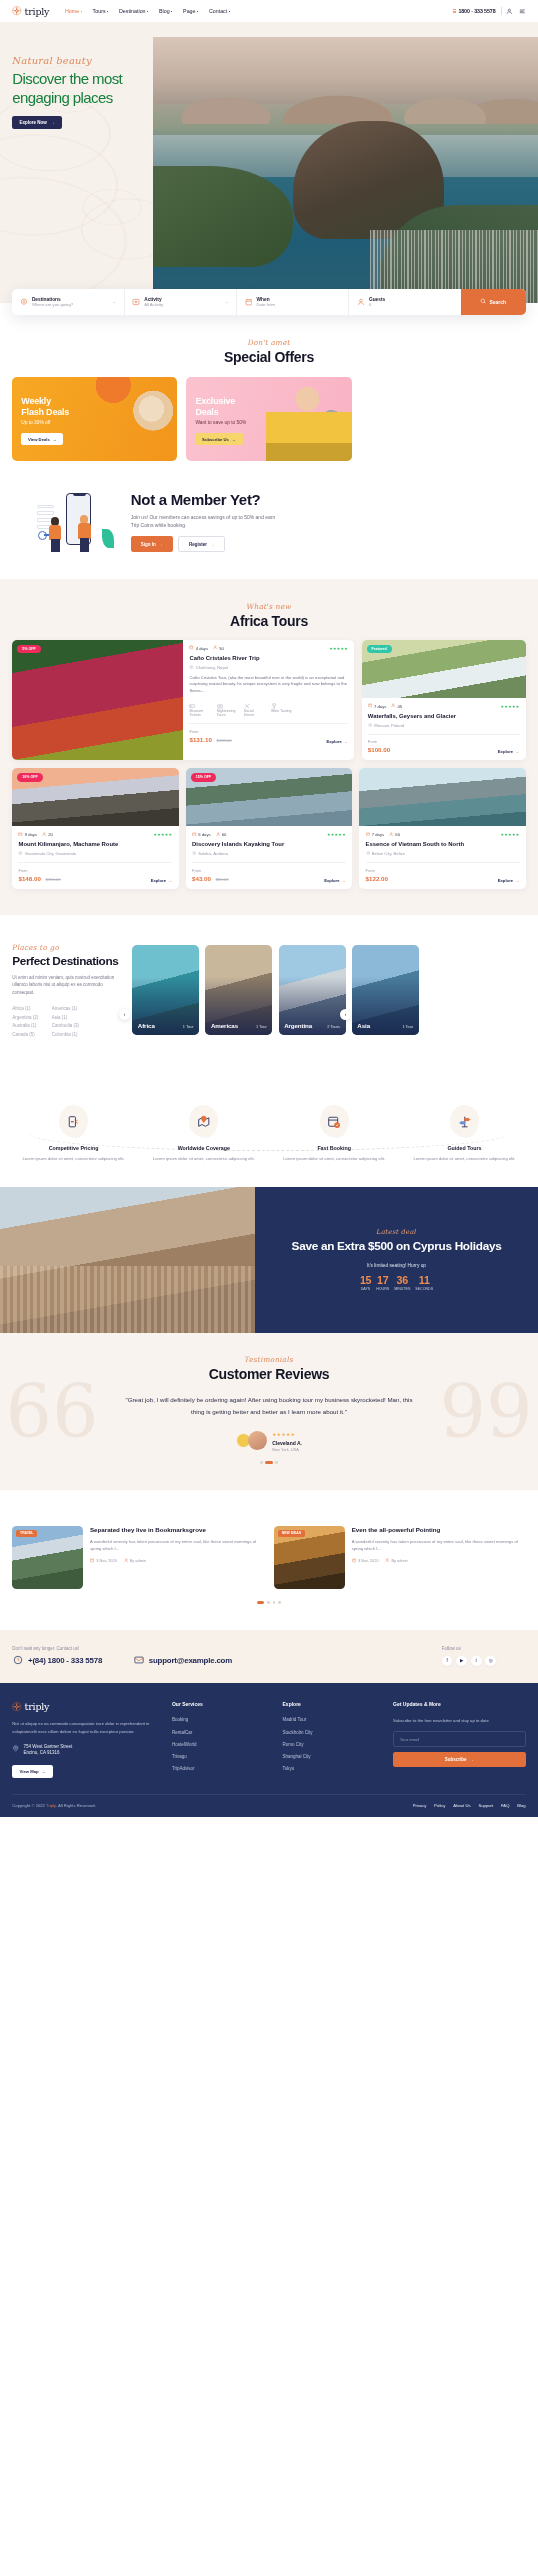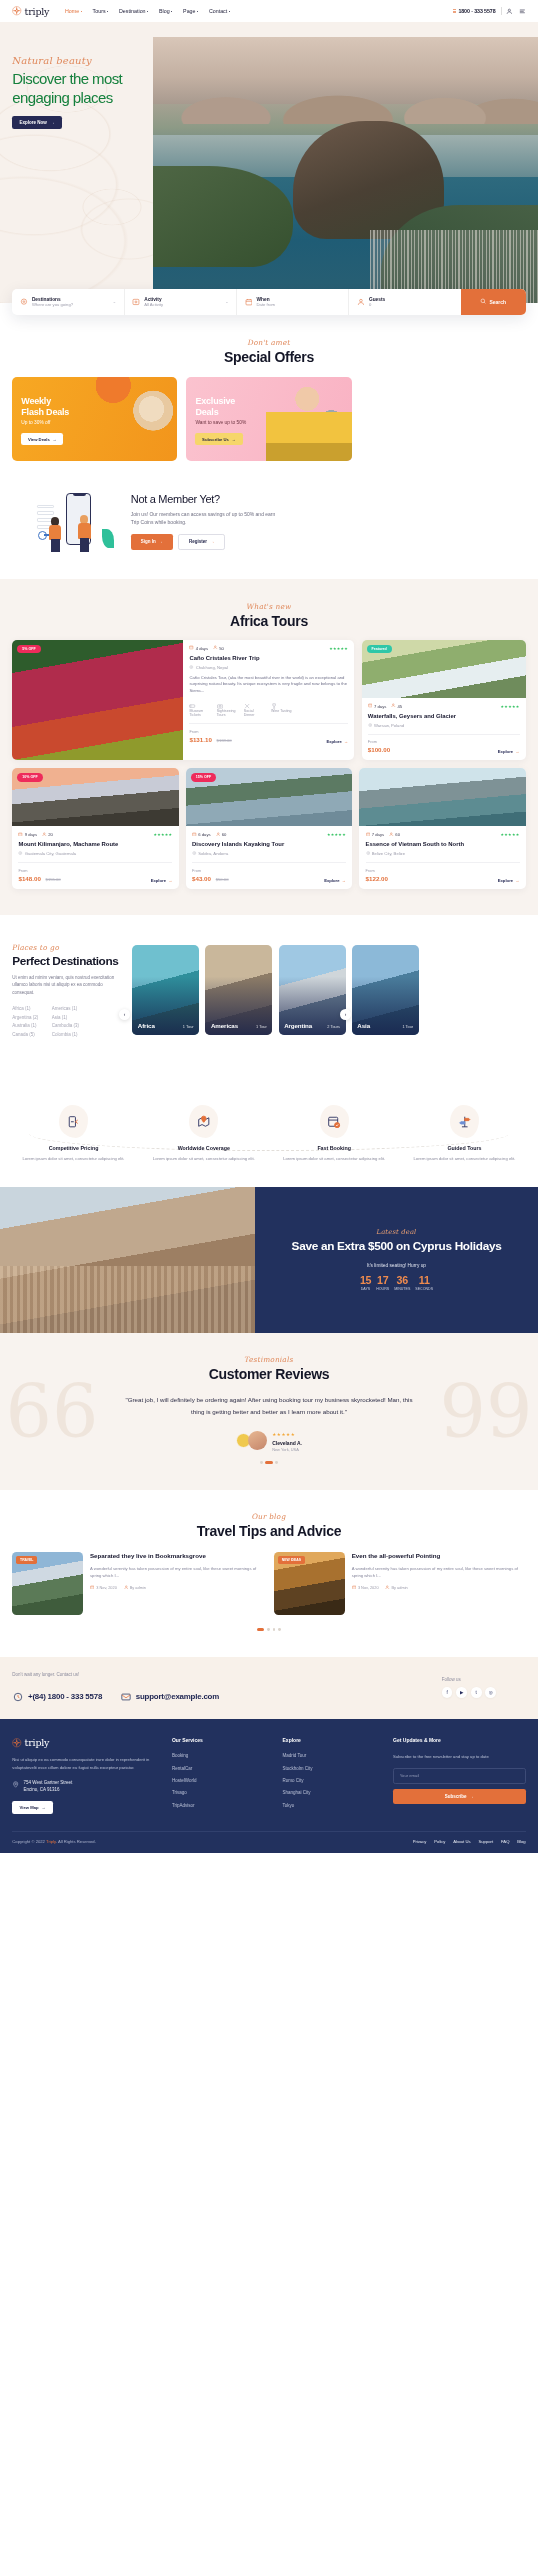--- a/index.html
+++ b/index.html
@@ -278,21 +278,21 @@
   .ma-p1 .bd{position:absolute;left:0;top:7.9px;width:12.3px;height:14.6px;background:#e8803c;border-radius:3.4px 3.4px 1.1px 1.1px;}
   .ma-p1 .lg{position:absolute;left:1.7px;top:22px;width:9.5px;height:13px;background:#2b2f55;}
   .ma-p2 { position:absolute;left:45px;bottom:0;width:12.3px;height:37px; }
   .ma-p2 .hd{position:absolute;left:1.7px;top:0;width:8.4px;height:8.4px;border-radius:50%;background:#e9a060;}
   .ma-p2 .bd{position:absolute;left:0;top:7.9px;width:12.3px;height:15.7px;background:#e8803c;border-radius:3.4px 3.4px 1.1px 1.1px;}
   .ma-p2 .lg{position:absolute;left:1.7px;top:23px;width:9.5px;height:14px;background:#2b2f55;}
   .ma-key { position:absolute;left:4.5px;bottom:14.6px;width:20px;height:6.7px; }
   .ma-key::before{content:"";position:absolute;left:0;top:0;width:7.3px;height:7.3px;border:1.4px solid #3f74c4;border-radius:50%;}
   .ma-key::after{content:"";position:absolute;left:6.7px;top:2.8px;width:13.5px;height:1.7px;background:#3f74c4;}
   .ma-leaf{position:absolute;right:3.4px;bottom:4.5px;width:12.3px;height:19px;background:#2fc09a;border-radius:0 60% 0 60%;}
-  .member-txt h2 { font-size:11px;font-weight:normal;letter-spacing:-0.3px;color:#15152c; }
+  .member-txt h2 { font-size:15px;font-weight:bold;letter-spacing:-0.3px;color:#15152c; }
   .member-txt p { font-size:5px;color:#6f6f82;margin-top:5px;line-height:1.6;max-width:151px; }
   .member-btns { display:flex;gap:5px;margin-top:7.9px; }
   .btn-sign {
     background:#e3703a;color:#fff;border:none;cursor:pointer;
     font-size:4.5px;font-weight:bold;padding:4.5px 10px;border-radius:2.2px;
     display:inline-flex;align-items:center;gap:2.8px;
   }
   .btn-reg {
     background:#fff;color:#1d2046;border:0.6px solid #dedee6;cursor:pointer;
     font-size:4.5px;font-weight:bold;padding:4.5px 10px;border-radius:2.2px;
@@ -449,21 +449,21 @@
   }
   .blog-title { font-size:6.2px; font-weight:bold; color:#15152c; line-height:1.35; }
   .blog-desc { font-size:4.2px; color:#84849a; line-height:1.7; margin-top:3.9px; }
   .blog-meta { display:flex; gap:6.7px; margin-top:5.6px; font-size:3.9px; color:#9c9cab; }
   .blog-meta span { display:flex; align-items:center; gap:1.7px; }
 
   
   .sec-contact { background:#f8f1ea; padding:15.7px 12.3px 17px; display:flex; align-items:center; }
   .cs-left { flex:1; }
   .cs-kicker { font-size:4.5px; color:#8b8b9c; }
-  .cs-row { display:flex; gap:18px; margin-top:14px; align-items:center; }
+  .cs-row { display:flex; gap:31px; margin-top:4px; align-items:center; }
   .cs-item { display:flex; align-items:center; gap:4.5px; }
   .cs-ico { width:11.2px;height:11.2px;display:flex;align-items:center;justify-content:center; }
   .cs-val { font-size:7.9px; font-weight:bold; color:#1c2350; letter-spacing:-0.2px; }
   .cs-right { width:84px; }
   .cs-follow { font-size:4.5px; color:#8b8b9c; margin-bottom:5px; }
   .socials { display:flex; gap:3.9px; }
   .soc {
     width:10.7px;height:10.7px;border-radius:50%;background:#fff;
     display:flex;align-items:center;justify-content:center;
     color:#2b3160;font-size:4.5px; cursor:pointer;
@@ -1149,24 +1149,20 @@
     </span>
   </div>
   <div class="dots">
     <i></i>
       <i class="on"></i>
       <i></i>
   </div>
 </section>
 
 <section class="sec-blog">
-  <div class="sec-head">
-    <span class="script-label">Our blog</span>
-    <h2 class="sec-title">Travel Tips and Advice</h2>
-  </div>
   <div class="blog-grid">
     <article class="blog-card">
       <div class="blog-img bi-mount">
         <span class="blog-tag">TRAVEL</span>
       </div>
       <div>
         <h3 class="blog-title">Separated they live in Bookmarksgrove</h3>
         <p class="blog-desc">A wonderful serenity has taken possession of my entire soul, like these sweet mornings of spring which I...</p>
         <div class="blog-meta">
           <span>

